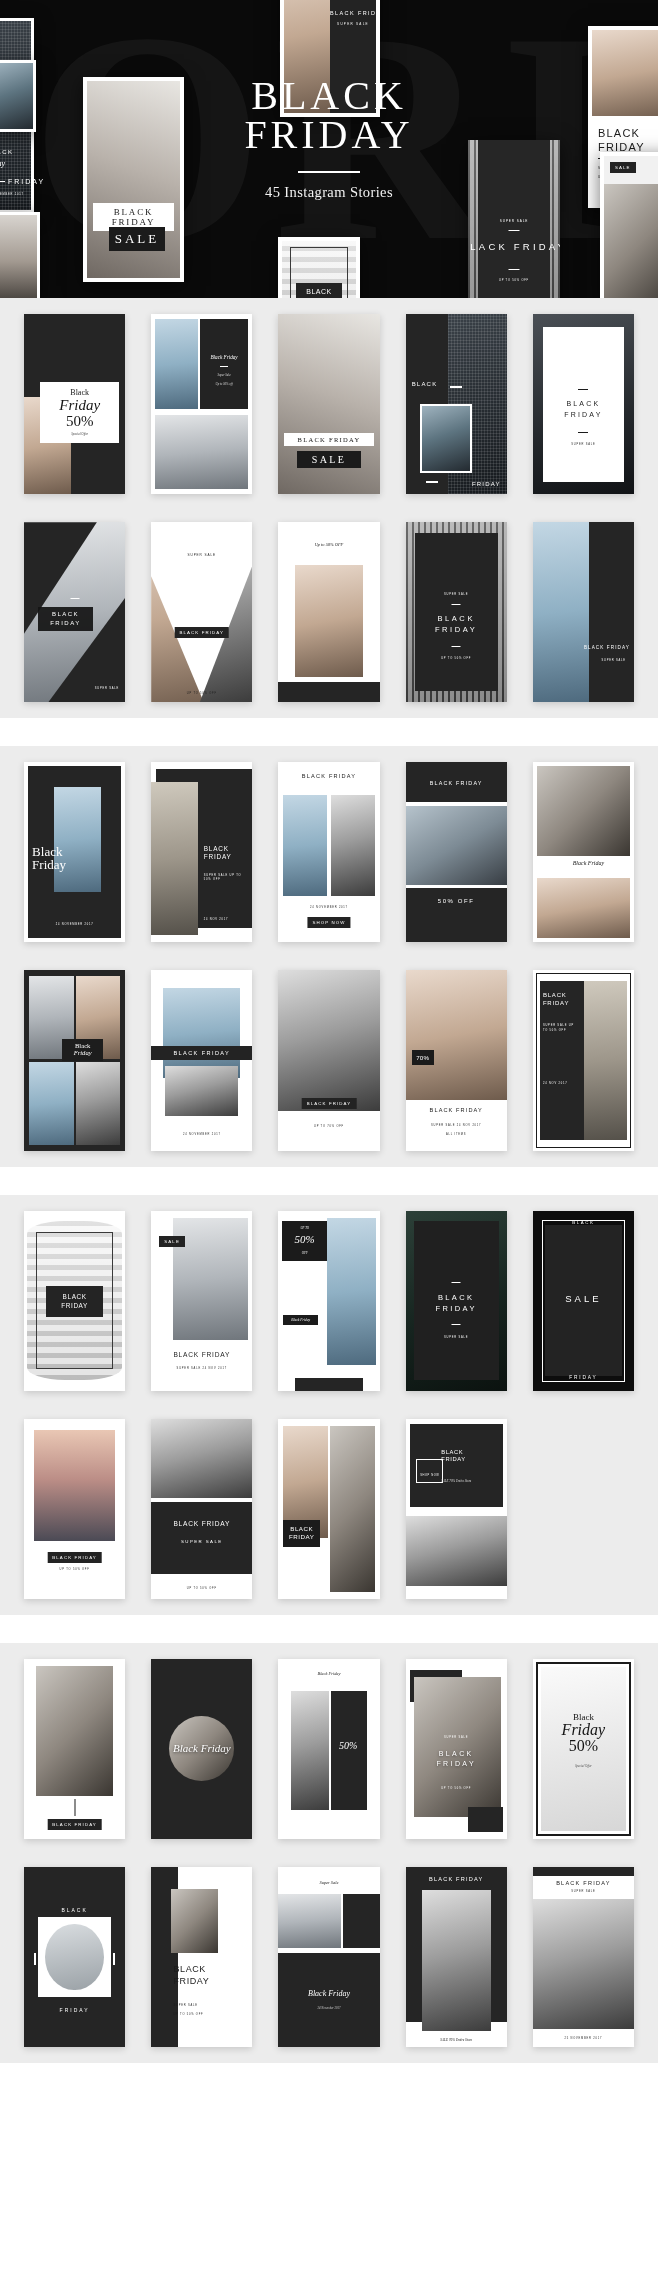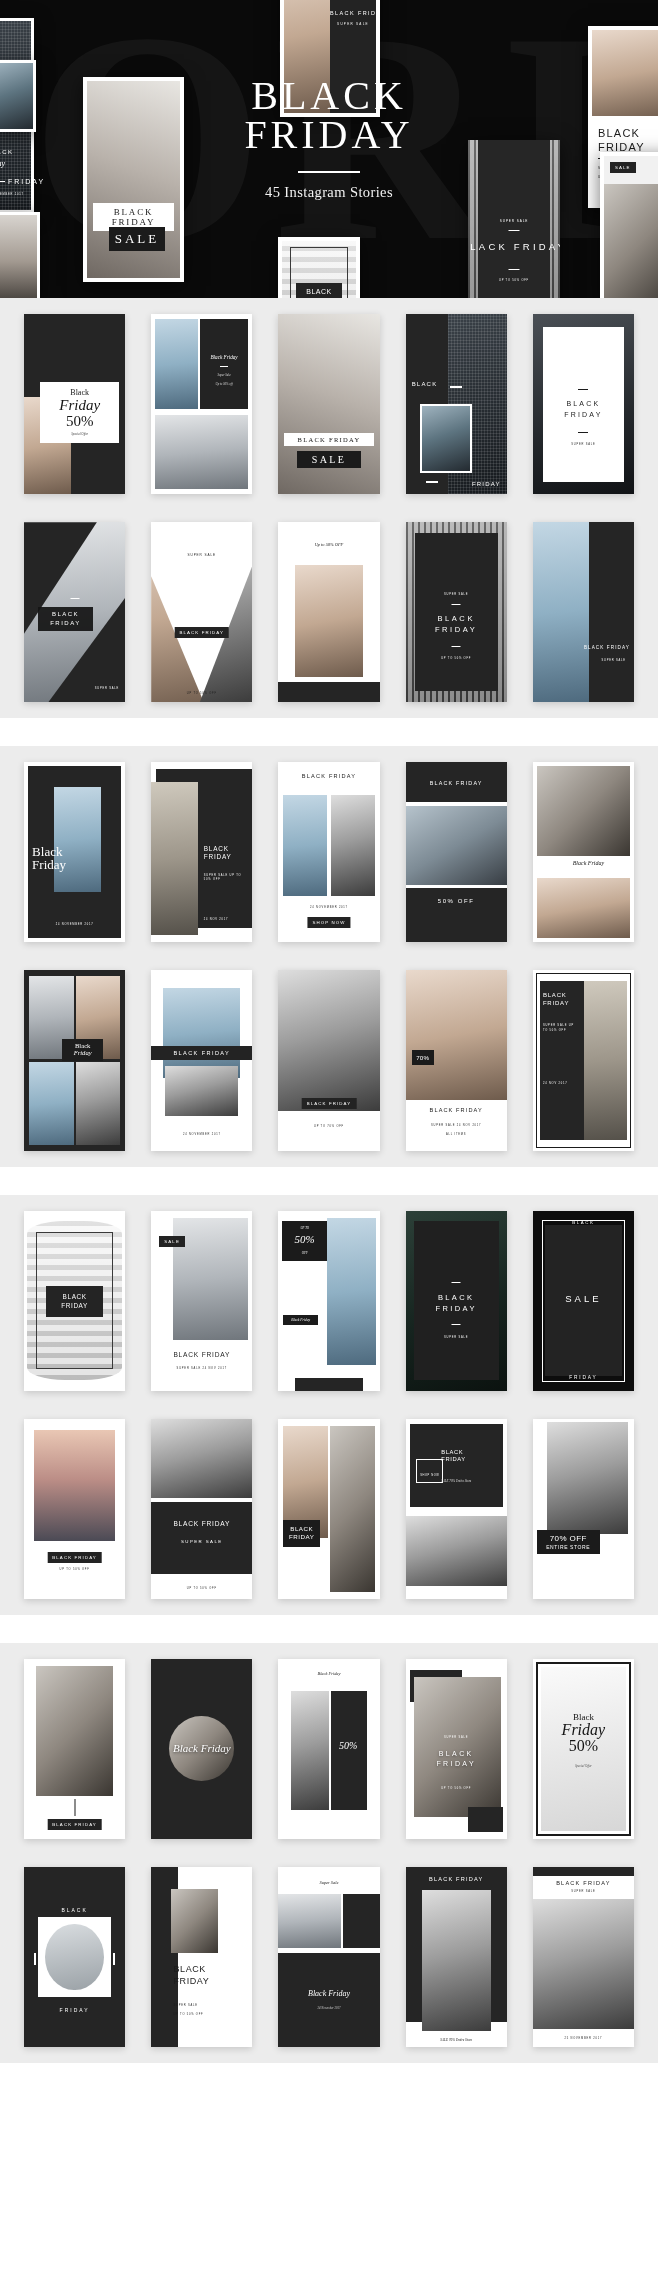--- a/index.html
+++ b/index.html
@@ -612,29 +612,20 @@
           <div class="abs lbl" style="left:34%; top:30%; font-size:5.8px; letter-spacing:0.6px; line-height:1.3; text-align:left;">
             <span>BLACK</span><br>
             <span>FRIDAY</span>
           </div>
           <div class="abs serif ital" style="left:34%; top:66%; color:#ddd; font-size:3.2px;">SALE 70% Entire Store</div>
         </div>
         <div class="abs grad-bw" style="left:0; top:54%; right:0; bottom:7%;"></div>
       </div>
         </div>
 
-      <div class="card">
-          <div class="inner white">
-        <div class="abs grad-bw" style="left:14%; top:2%; right:6%; height:62%;"></div>
-        <div class="abs" style="left:4%; top:62%; width:62%; background:#1b1b1b; padding:4px 0;">
-          <div class="lbl" style="font-size:8px; letter-spacing:0.4px; line-height:1.15;">70% OFF</div>
-          <div class="lbl" style="font-size:5px; letter-spacing:0.6px; line-height:1.3;">ENTIRE STORE</div>
-        </div>
-      </div>
-        </div>
 
     </div>
   </div>
 
   <div class="sec-gap"></div>
 
   <div class="section">
     <div class="grid">
 
       <div class="card">

